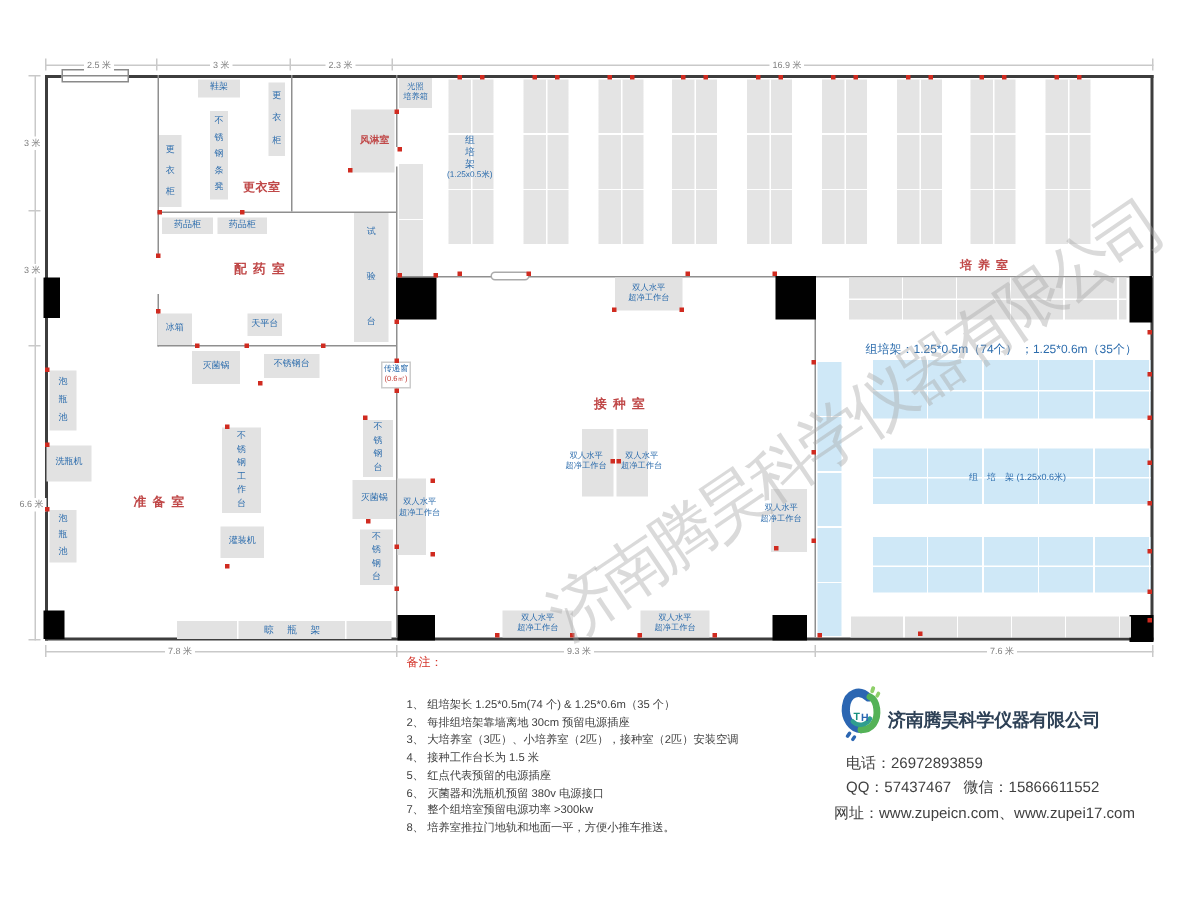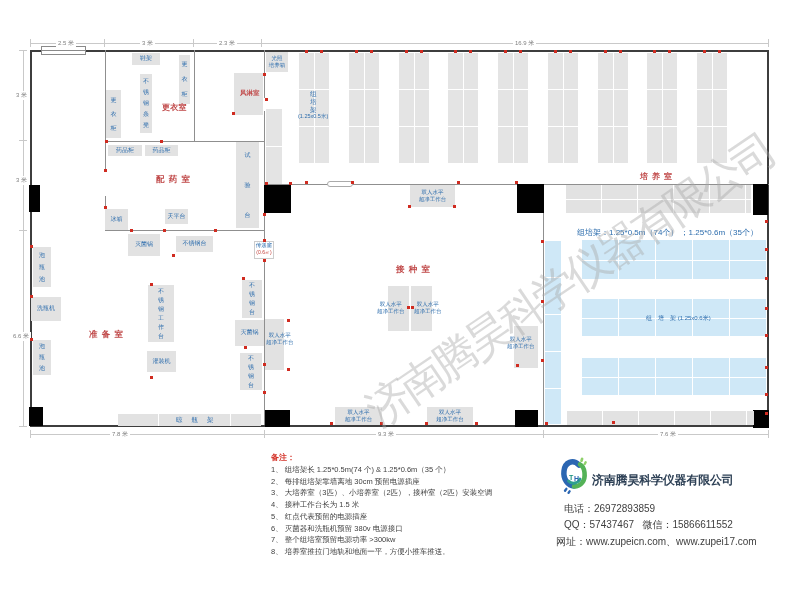--- a/index.html
+++ b/index.html
@@ -137,21 +137,21 @@
 <div class="hg" style="left:567px;top:411px;width:187px;height:14px"></div>
 
 <div class="b" style="left:132px;top:53px;width:28px;height:12px">鞋架</div>
 
 <div class="b v" style="left:179px;top:55px;width:11px;height:49px;line-height:15px">更<br>衣<br>柜</div>
 
 <div class="b v" style="left:140px;top:74px;width:12px;height:59px;line-height:11px">不<br>锈<br>钢<br>条<br>凳</div>
 
 <div class="b v" style="left:106px;top:90px;width:15px;height:48px;line-height:14px">更<br>衣<br>柜</div>
 
-<div class="r" style="left:162px;top:102px;font-size:8px;letter-spacing:0.3px">更衣室</div>
+<div class="r" style="left:162px;top:119px;font-size:8px;letter-spacing:0.3px">更衣室</div>
 
 <div class="b" style="left:234px;top:73px;width:29px;height:42px"></div>
 <div class="r" style="left:240px;top:89px;font-size:6.5px;letter-spacing:0px">风淋室</div>
 
 <div class="b" style="left:108px;top:145px;width:34px;height:11px">药品柜</div>
 
 <div class="b" style="left:145px;top:145px;width:33px;height:11px">药品柜</div>
 
 <div class="b v" style="left:236px;top:142px;width:23px;height:86px;line-height:30px">试<br>验<br>台</div>
 
@@ -208,21 +208,21 @@
 <div class="b" style="left:265px;top:319px;width:19px;height:51px"></div>
 <div class="t" style="left:266px;top:332px;font-size:5.5px;text-align:center;line-height:1.2;z-index:2">双人水平<br>超净工作台</div>
 
 <div class="b" style="left:514px;top:326px;width:24px;height:42px"></div>
 <div class="t" style="left:507px;top:336px;font-size:5.5px;text-align:center;line-height:1.2;z-index:2">双人水平<br>超净工作台</div>
 
 <div class="b" style="left:335px;top:407px;width:47px;height:18px;font-size:5.5px">双人水平<br>超净工作台</div>
 
 <div class="b" style="left:427px;top:407px;width:46px;height:18px;font-size:5.5px">双人水平<br>超净工作台</div>
 
-<div class="a" style="left:271px;top:452px;font-size:8px;font-weight:bold;color:#d4342a">备注：</div>
+<div class="a" style="left:271px;top:436px;font-size:8px;font-weight:normal;color:#d4342a">备注：</div>
 <div class="a" style="left:271px;top:464px;font-size:7.5px;color:#3f3f3f;line-height:11.7px;white-space:nowrap">
 1、 组培架长 1.25*0.5m(74 个) &amp; 1.25*0.6m（35 个）<br>
 2、 每排组培架靠墙离地 30cm 预留电源插座<br>
 3、 大培养室（3匹）、小培养室（2匹），接种室（2匹）安装空调<br>
 4、 接种工作台长为 1.5 米<br>
 5、 红点代表预留的电源插座<br>
 6、 灭菌器和洗瓶机预留 380v 电源接口<br>
 7、 整个组培室预留电源功率 &gt;300kw<br>
 8、 培养室推拉门地轨和地面一平，方便小推车推送。
 </div>

